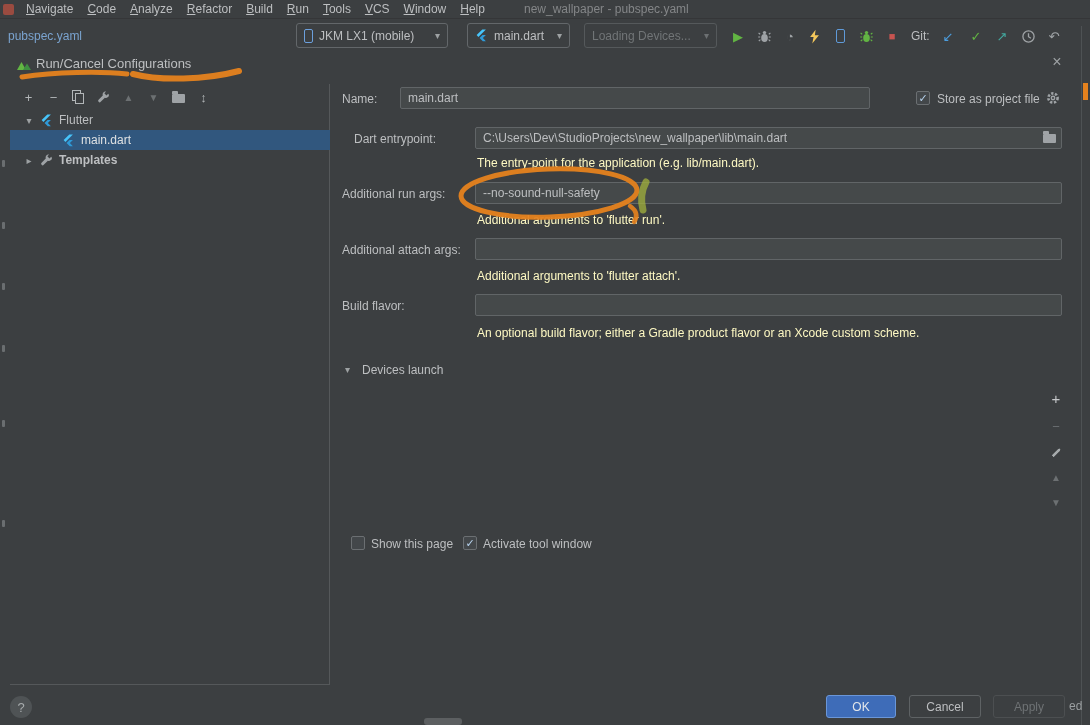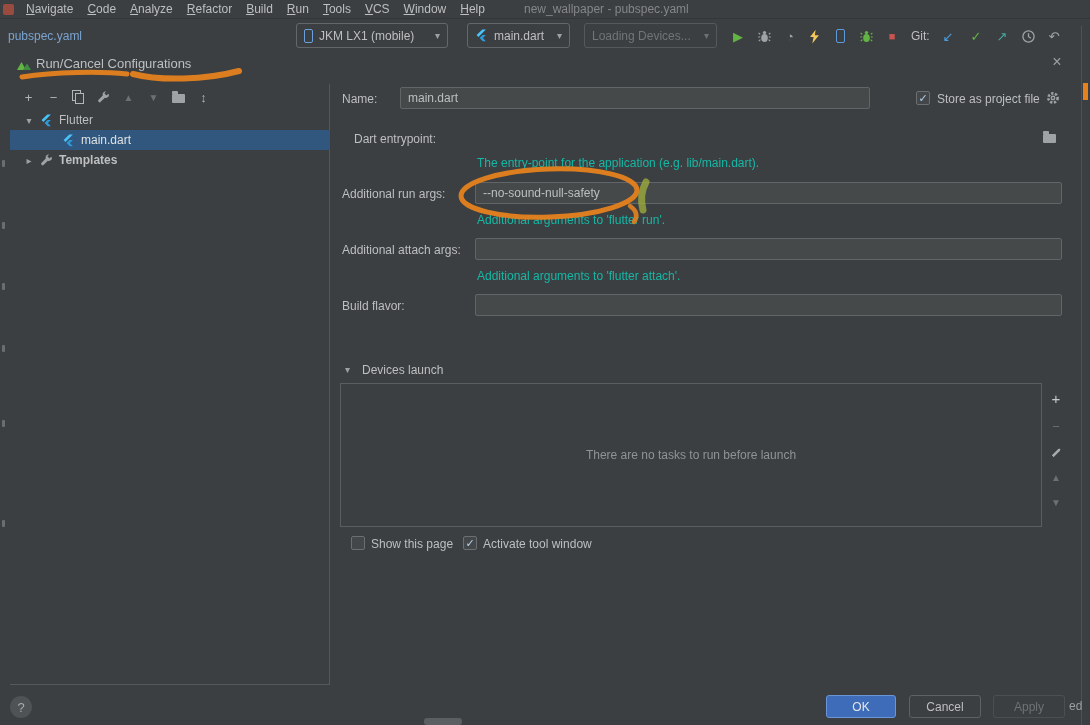--- a/index.html
+++ b/index.html
@@ -48,21 +48,21 @@
   .copyic i{position:absolute;width:9px;height:11px;border:1px solid #b2b6b8;background:#3c3f41;display:block;}
   .copyic i:first-child{left:0;top:0;}
   .copyic i:last-child{left:3px;top:3px;}
   .folderic{position:relative;width:13px;height:9px;background:#9fa3a6;border-radius:1px;margin-top:3px;}
   .folderic::before{content:"";position:absolute;top:-3px;left:0;width:6px;height:3px;background:#9fa3a6;border-radius:1px 1px 0 0;}
   .pencil{width:11px;height:3px;background:#a6aaac;transform:rotate(-45deg);
     clip-path:polygon(0 0,80% 0,100% 50%,80% 100%,0 100%);}
 
   
   .flabel{position:absolute;color:#bdbfc1;white-space:nowrap;}
-  .fhelp{position:absolute;color:#14b8a6;white-space:nowrap;}
+  .fhelp{position:absolute;color:#fef9c3;white-space:nowrap;}
   input.field{position:absolute;height:22px;background:#45494a;border:1px solid #616567;
     border-radius:2px;color:#bdbfc1;font:12px "Liberation Sans","DejaVu Sans",sans-serif;
     padding:0 7px;outline:none;}
   .browse{position:absolute;left:1041px;top:131px;width:16px;height:14px;display:flex;align-items:center;justify-content:center;}
   .cb{position:absolute;width:14px;height:14px;background:#43474a;border:1px solid #6b6f72;
     border-radius:2px;display:flex;align-items:center;justify-content:center;
     font-size:11px;color:#b8d4f0;line-height:1;}
   .cblabel{position:absolute;color:#bdbfc1;white-space:nowrap;}
   .taskbox{position:absolute;left:340px;top:383px;width:702px;height:144px;
     border:1px solid #5a5e60;display:flex;align-items:center;justify-content:center;}
@@ -238,42 +238,41 @@
     </span>
   <span class="cblabel" style="left:937px;top:92px">Store as project file</span>
   <span style="position:absolute;left:1046px;top:91px">
     <svg width="14" height="14" viewBox="0 0 14 14">
       <circle cx="7" cy="7" r="4.6" fill="none" stroke="#9fa3a6" stroke-width="2.6" stroke-dasharray="2.3 1.55"></circle>
       <circle cx="7" cy="7" r="1.7" fill="none" stroke="#9fa3a6" stroke-width="1.4"></circle>
     </svg>
   </span>
 
   <span class="flabel" style="left:354px;top:132px">Dart entrypoint:</span>
+  <input class="field" style="left: 475px; top: 127px; width: 587px; padding-right: 26px;" value="C:\Users\Dev\StudioProjects\new_wallpaper\lib\main.dart">
   <span class="browse">
       <span class="folderic" style="margin-top:0"></span>
     </span>
   <span class="fhelp" style="left:477px;top:156px">The entry-point for the application (e.g. lib/main.dart).</span>
 
   <span class="flabel" style="left:342px;top:187px">Additional run args:</span>
   <input class="field" style="left: 475px; top: 182px; width: 587px;" value="--no-sound-null-safety">
   <span class="fhelp" style="left:477px;top:213px">Additional arguments to 'flutter run'.</span>
 
   <span class="flabel" style="left:342px;top:243px">Additional attach args:</span>
   <input class="field" style="left: 475px; top: 238px; width: 587px;">
   <span class="fhelp" style="left:477px;top:269px">Additional arguments to 'flutter attach'.</span>
 
   <span class="flabel" style="left:342px;top:299px">Build flavor:</span>
   <input class="field" style="left: 475px; top: 294px; width: 587px;">
+  <span class="fhelp" style="left:477px;top:326px">An optional build flavor; either a Gradle product flavor or an Xcode custom scheme.</span>
 
   <span style="position:absolute;left:345px;top:364px;color:#9da1a3;font-size:10px">▾</span>
   <span class="flabel" style="left:362px;top:363px">Devices launch</span>
 
-  <div class="taskbox">
-    <span class="taskempty">There are no tasks to run before launch</span>
-  </div>
   <span class="sideicon" style="top:389px;font-size:15px">+</span>
   <span class="sideicon dim" style="top:417px">−</span>
   <span class="sideicon" style="top:443px">
       <span class="pencil"></span>
     </span>
   <span class="sideicon dim" style="top:468px;font-size:10px">▲</span>
   <span class="sideicon dim" style="top:493px;font-size:10px">▼</span>
 
   <span class="cb" style="left:351px;top:536px"></span>
   <span class="cblabel" style="left:371px;top:537px">Show this page</span>

